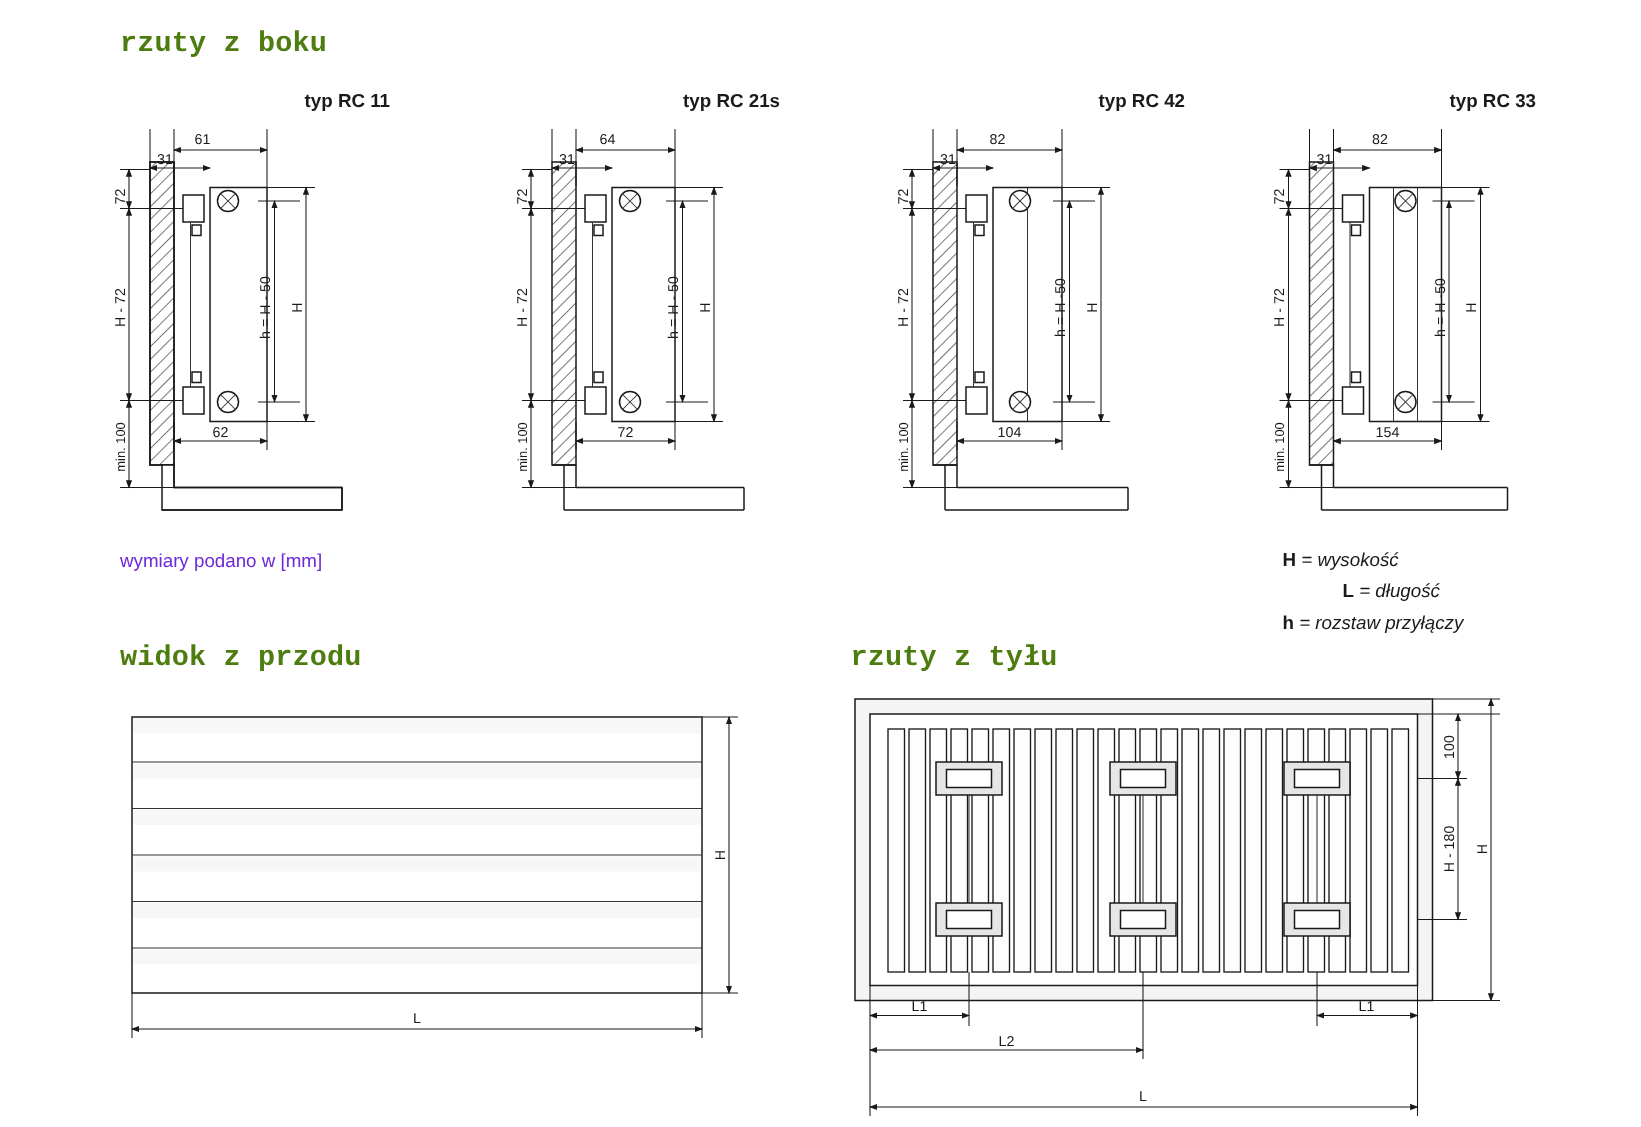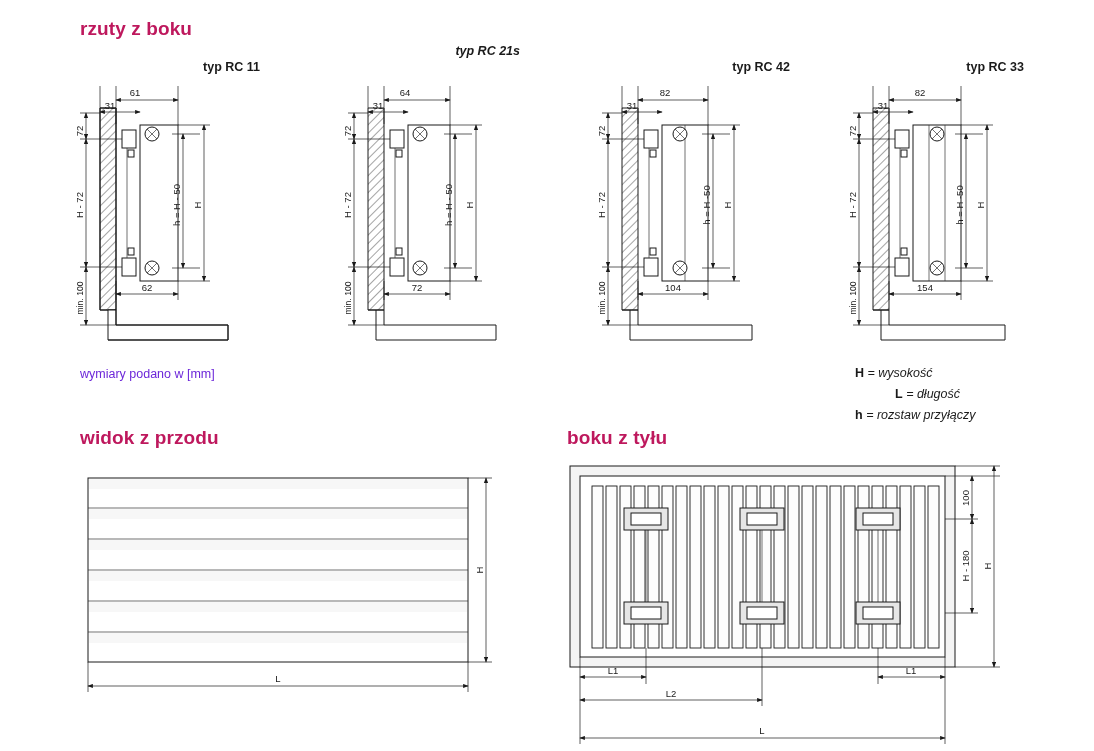--- a/index.html
+++ b/index.html
@@ -8,24 +8,25 @@
     width: 1094px; height: 751px;
     background: #ffffff;
     font-family: "Liberation Sans", sans-serif;
     color: #1a1a1a;
     overflow: hidden;
   }
   #page { position: relative; width: 1094px; height: 751px; }
 
   .sect-title {
     position: absolute;
-    color: #be185d;
+    color: #4d7c0f;
     font-weight: bold;
     font-size: 19px;
     letter-spacing: 0.1px;
+    font-family: Liberation Mono, monospace;
   }
   .type-title {
     position: absolute;
     font-weight: bold;
     font-size: 12.5px;
     text-align: right;
     white-space: nowrap;
   }
   .note {
     position: absolute;
@@ -57,24 +58,24 @@
 </style>
 </head>
 <body>
 
 <div id="page">
 
   <div class="sect-title" style="left:80px; top:18px;">rzuty z boku</div>
 
   <div class="sect-title" style="left:80px; top:427px;text-align:center;">widok z przodu</div>
 
-  <div class="sect-title" style="left:567px; top:427px;">boku z tyłu</div>
+  <div class="sect-title" style="left:567px; top:427px;">rzuty z tyłu</div>
 
   <div class="type-title" style="left:60px; top:60px; width:200px;">typ RC 11</div>
-  <div class="type-title" style="left:320px; top:44px; width:200px;font-style:italic;">typ RC 21s</div>
+  <div class="type-title" style="left:320px; top:60px; width:200px;">typ RC 21s</div>
   <div class="type-title" style="left:590px; top:60px; width:200px;">typ RC 42</div>
   <div class="type-title" style="left:824px; top:60px; width:200px;">typ RC 33</div>
 
   <div class="note" style="left:80px; top:367px;">wymiary podano w [mm]</div>
 
   <div class="legend-line" style="left:855px; top:366px;">
     <b>H</b>
     <span>= wysokość</span>
   </div>
   <div class="legend-line" style="left:855px; top:387px;margin-left:40px;">

